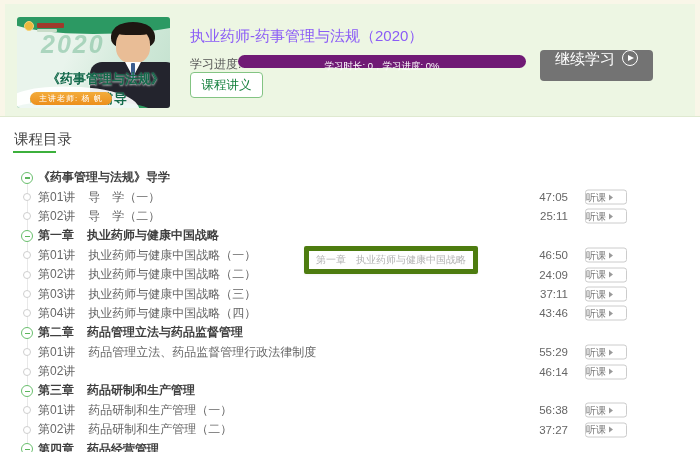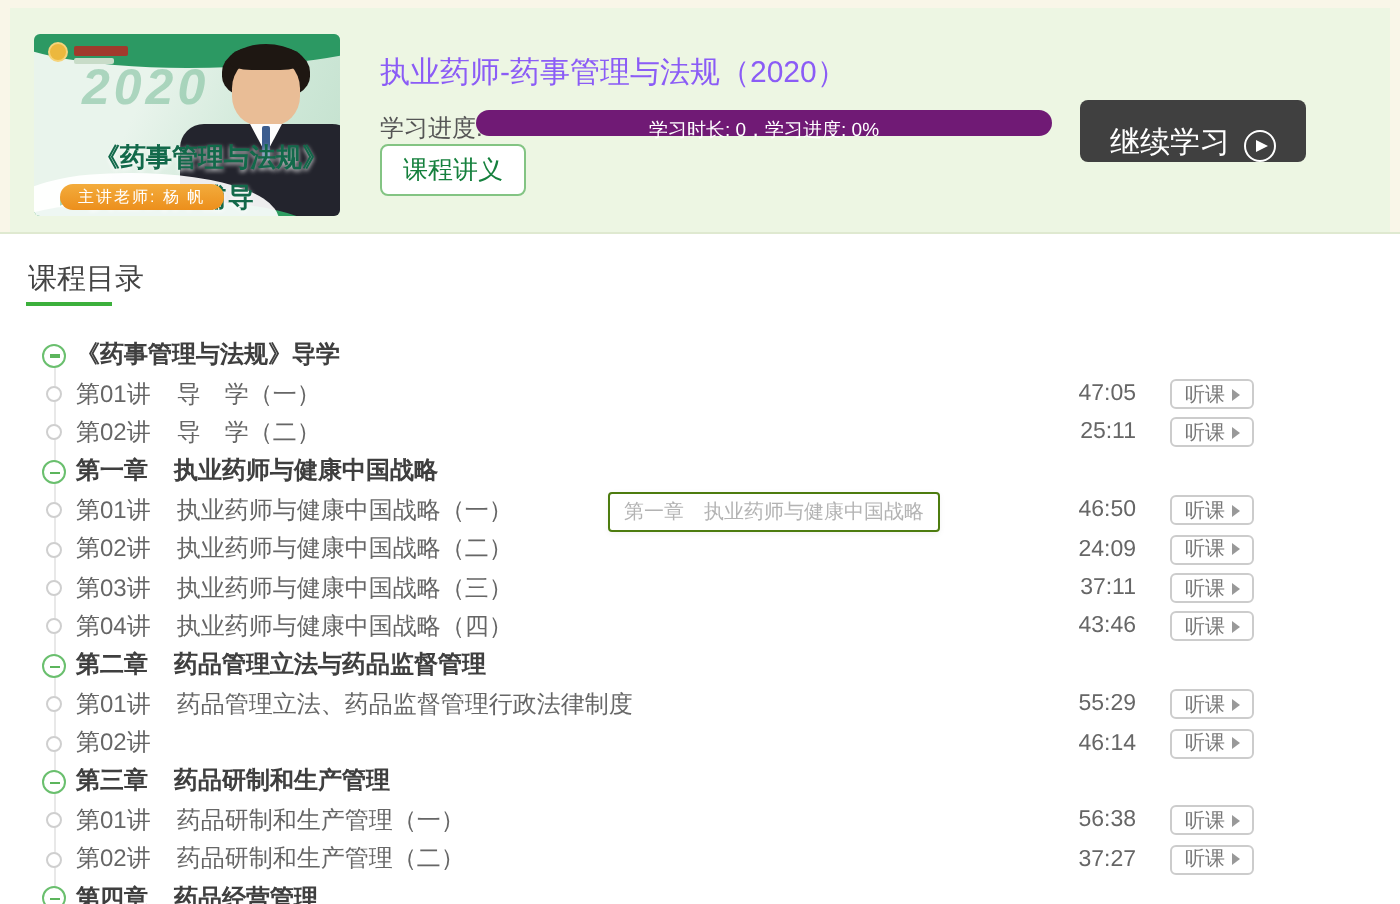--- a/index.html
+++ b/index.html
@@ -61,22 +61,22 @@
   .progress-label { position:absolute; left:185px; top:52px; font-size:12px; color:#555; }
   .progress-bar { position:absolute; left:233px; top:51px; width:288px; height:13px;
     background:#701a75; border-radius:7px; text-align:center; }
   .progress-bar span { font-size:9.5px; color:#fff; line-height:13px; }
   .outline-btn { position:absolute; top:68px; width:73px; height:26px; background:#fff;
     border:1px solid #83c483; border-radius:4px; color:#15803d; font-size:12.5px;
     cursor:pointer; font-family:inherit; }
   .btn-handout { left:185px; }
   .btn-syllabus { left:270px; }
   .continue-btn { position:absolute; left:535px; top:46px; width:113px; height:31px;
-    background:#404040; border:none; border-radius:4px; color:#fff; font-size:15px;
-    cursor:pointer; font-family:inherit; display:flex; align-items:flex-end;
+    background:#737373; border:none; border-radius:4px; color:#fff; font-size:15px;
+    cursor:pointer; font-family:inherit; display:flex; align-items:flex-start;
     justify-content:center; gap:7px; }
   .play-circle { width:16px; height:16px; border:1.5px solid #fff; border-radius:50%;
     position:relative; flex:0 0 auto; }
   .play-circle::after { content:""; position:absolute; left:5px; top:3.5px; width:0; height:0;
     border-left:6px solid #fff; border-top:3.5px solid transparent;
     border-bottom:3.5px solid transparent; }
 
   
   .catalog-title { position:absolute; left:14px; top:130px; font-size:14.5px; color:#444; }
   .catalog-underline { position:absolute; left:13px; top:151px; width:43px; height:2px;
@@ -93,28 +93,28 @@
     width:5px; height:1.4px; background:#5cb55c; }
   .row.lesson .icon { width:8px; height:8px; border:1px solid #cfcfcf; }
   .row.chapter { font-weight:bold; color:#3f3f3f; }
   .row.lesson { color:#666; cursor:pointer; }
   .row .num { margin-right:13px; white-space:nowrap; }
   .row .title { white-space:nowrap; }
   .row .duration { position:absolute; right:132px; font-size:11.5px; color:#666;
     font-weight:normal; }
   .listen-btn { position:absolute; left:585px; top:50%; transform:translateY(-50%);
     width:42px; height:15px; background:#fff; border:1px solid #ccc; border-radius:3px;
-    color:#777; font-size:10px; display:flex; align-items:center; justify-content:center;
+    color:#777; font-size:10px; display:flex; align-items:center; 
     gap:3px; cursor:pointer; font-family:inherit; padding:0; }
   .listen-btn .mini-play { width:0; height:0; border-left:4px solid #999;
     border-top:3px solid transparent; border-bottom:3px solid transparent; }
 
   
   .hover-tooltip { position:absolute; left:304px; top:246px; padding:2px 7px;
-    background:rgba(255,255,255,.93); border:1px solid #4d7c0f; border-radius:2px;
+    background:rgba(255,255,255,.93); border:5px solid #4d7c0f; border-radius:2px;
     font-size:10px; color:#b3b3b3; white-space:nowrap;
     box-shadow:0 1px 3px rgba(0,0,0,.05); }
 </style>
 </head>
 <body>
 
 <div class="top-strip"></div>
 
 <div class="header-panel">
   <div class="thumb">

